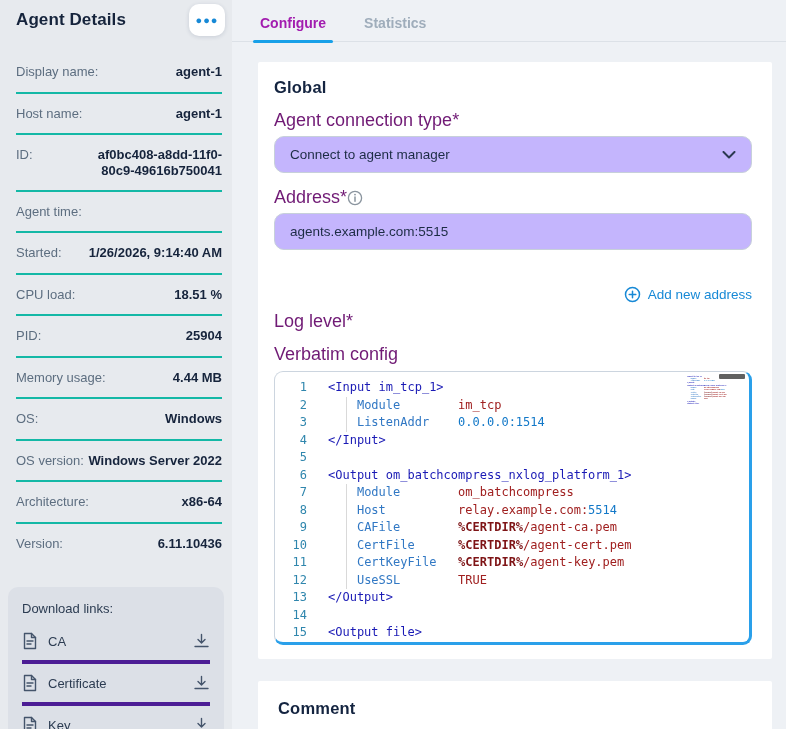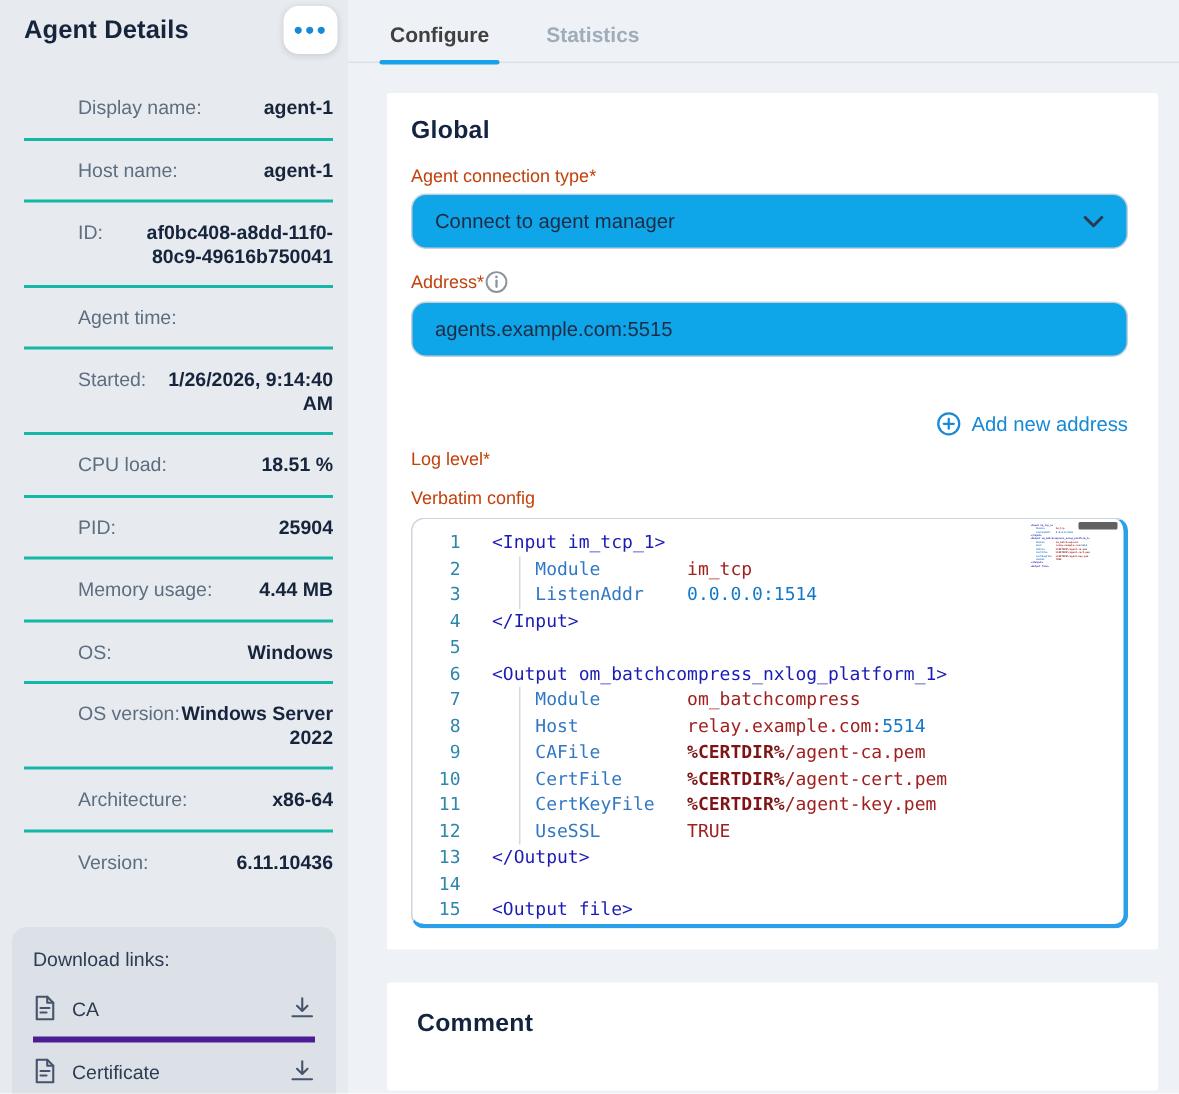--- a/index.html
+++ b/index.html
@@ -16,50 +16,50 @@
   .sb-header { display:flex; justify-content:space-between; align-items:flex-start; padding:4px 7px 0 16px; }
   .sb-title { font-size:17px; font-weight:bold; color:#16243c; padding-top:6px; letter-spacing:.1px; }
   .menu-btn {
     width:36px; height:32px; background:#fff; border:none; border-radius:10px;
     box-shadow:0 1px 4px rgba(30,50,80,.15); cursor:pointer;
     color:var(--accent,#1789d6); font-size:11px; font-weight:bold; letter-spacing:1px; line-height:30px;
   }
   .sb-rows { margin:16px 10px 0 16px; }
   .sb-row { display:flex; justify-content:space-between; align-items:flex-start; padding:12px 0; }
   .sb-row + .sb-row { border-top:2px solid #14b8a6; }
-  .sb-label { font-size:13px; color:#5d6e80; line-height:15px; white-space:nowrap;margin-left:36px; }
+  .sb-label { font-size:13px; color:#5d6e80; line-height:15px; white-space:nowrap; }
   .sb-value { font-size:13px; font-weight:bold; color:#16243c; text-align:right; max-width:148px; line-height:15.5px; }
   .dl-card { margin:24px 8px 0 8px; background:#dce0e7; border-radius:10px; padding:10px 14px; }
   .dl-title { font-size:13px; color:#2c3c52; padding:4px 0 6px; }
   .dl-row { display:flex; align-items:center; padding:10px 0; }
   .dl-row + .dl-row { border-top:4px solid #4c1d95; }
   .dl-label { font-size:13px; color:#2c3c52; margin-left:10px; }
   .dl-get { margin-left:auto; background:none; border:none; cursor:pointer; display:flex; }
   .icon-stroke { stroke:#44546b; fill:none; stroke-width:1.4; stroke-linecap:round; stroke-linejoin:round; }
   
   .main { position:absolute; left:232px; top:0; width:554px; height:729px; padding:0 14px 0 26px; }
   .tabbar {
     display:flex; gap:34px; padding:12px 0 0 0; margin:0 -14px 0 -26px; padding-left:26px;
     border-bottom:1px solid #dce1e7;
   }
   .tab { position:relative; font-size:14px; font-weight:bold; color:#9fadbb; padding:3px 2px 10px; cursor:pointer; }
-  .tab.active { color:#404040; }
+  .tab.active { color:#a21caf; }
   .tab.active::after {
     content:""; position:absolute; left:-5px; right:-5px; bottom:-2px; height:3px;
     background:var(--tab-underline,#18a0e8); border-radius:2px;
   }
   .card { background:#fff; border-radius:2px; }
   .card-global { margin-top:20px; padding:16px 20px 14px 16px; }
   .card-title { font-size:16.5px; font-weight:bold; color:#142440; letter-spacing:.2px; }
-  .fld-label { font-size:12px; color:#c2410c; margin-top:14px; margin-bottom:5px; }
+  .fld-label { font-size:18px; color:#701a75; margin-top:14px; margin-bottom:5px; }
   .fld-label:first-of-type { margin-top:13px; }
   .label-row { display:flex; justify-content:flex-start; align-items:center; }
   .selectbox, .textinput {
     display:flex; align-items:center; justify-content:space-between;
-    height:37px; border:1px solid #c7d0da; border-radius:10px; background:#0ea5e9;
+    height:37px; border:1px solid #c7d0da; border-radius:10px; background:#c4b5fd;
     padding:0 15px; font-size:13.5px; color:#1d2c45; width:100%; cursor:pointer;gap:11px;
   }
   .textinput { cursor:text; }
   .add-row { display:flex; justify-content:flex-end; align-items:center; gap:7px; margin:36px 0 0; }
   .add-link { background:none; border:none; color:var(--accent,#1789d6); font-size:13.5px; cursor:pointer; display:flex; align-items:center; gap:7px; }
   
   .editor {
     position:relative; margin-top:6px; height:274px; background:#fff; overflow:hidden;
     border:1px solid #ccd5df; border-right:3px solid var(--editor-focus,#2aa0ea); border-bottom:3px solid var(--editor-focus,#2aa0ea);
     border-radius:9px;

